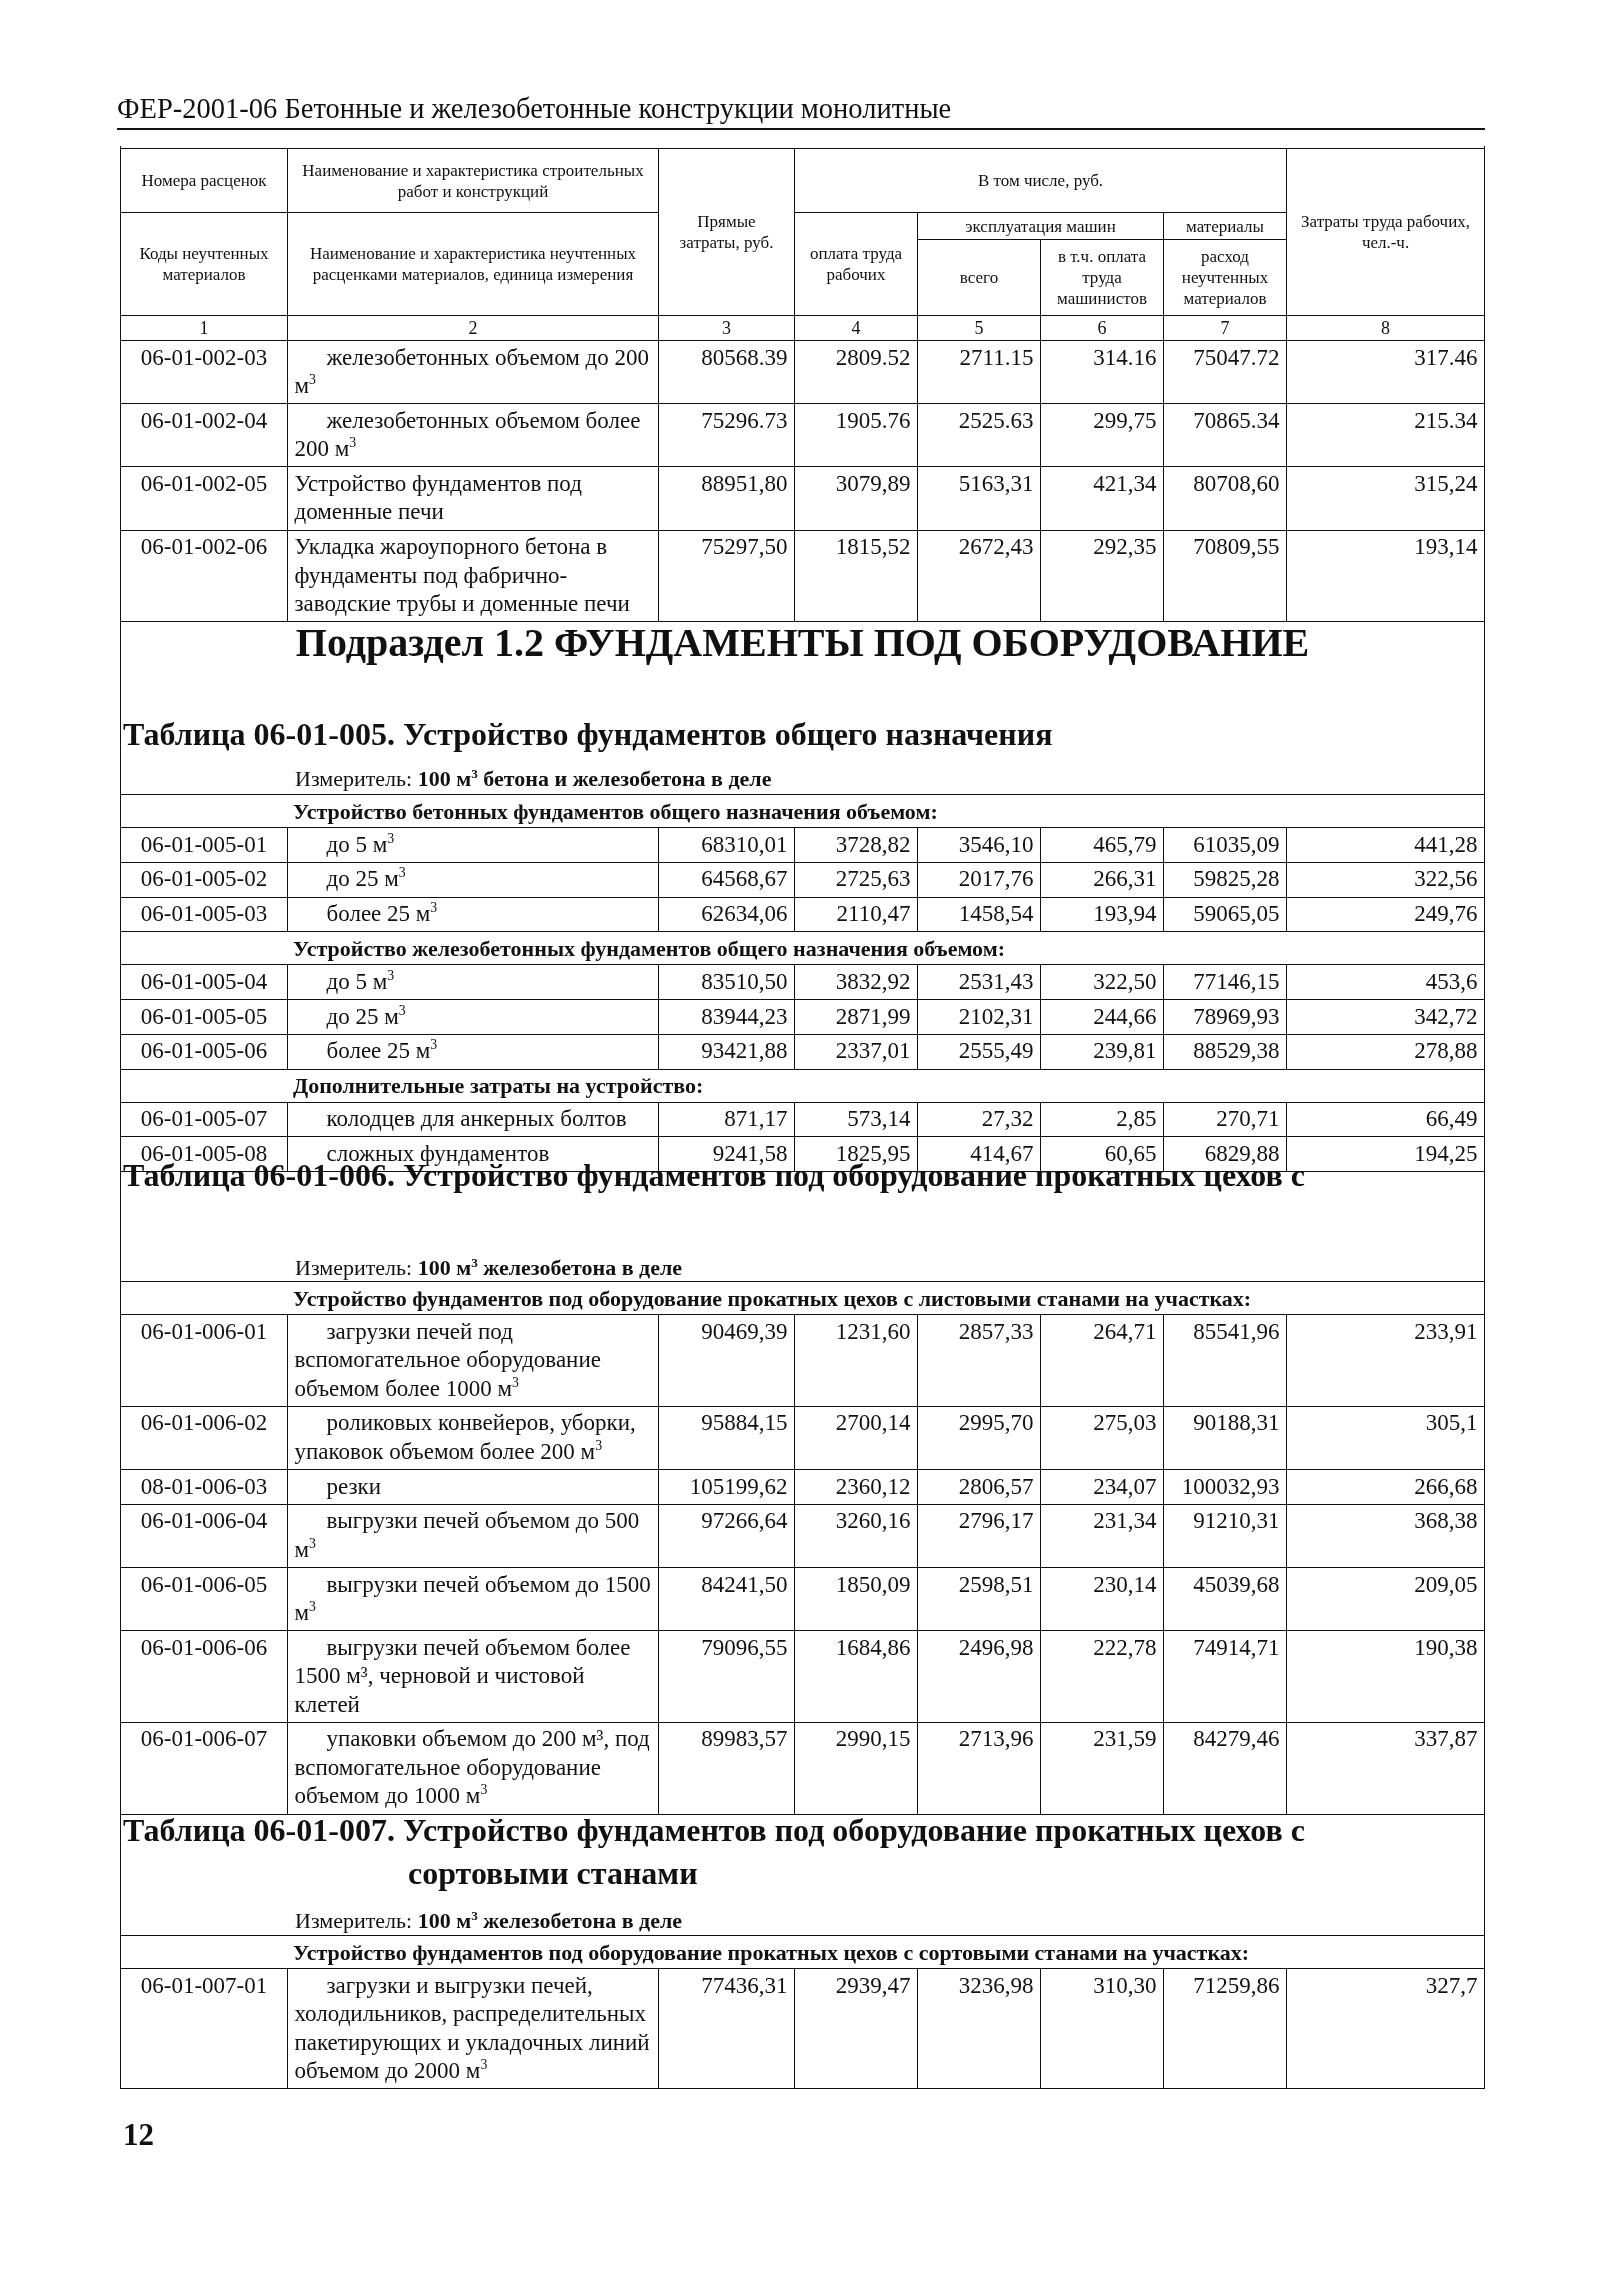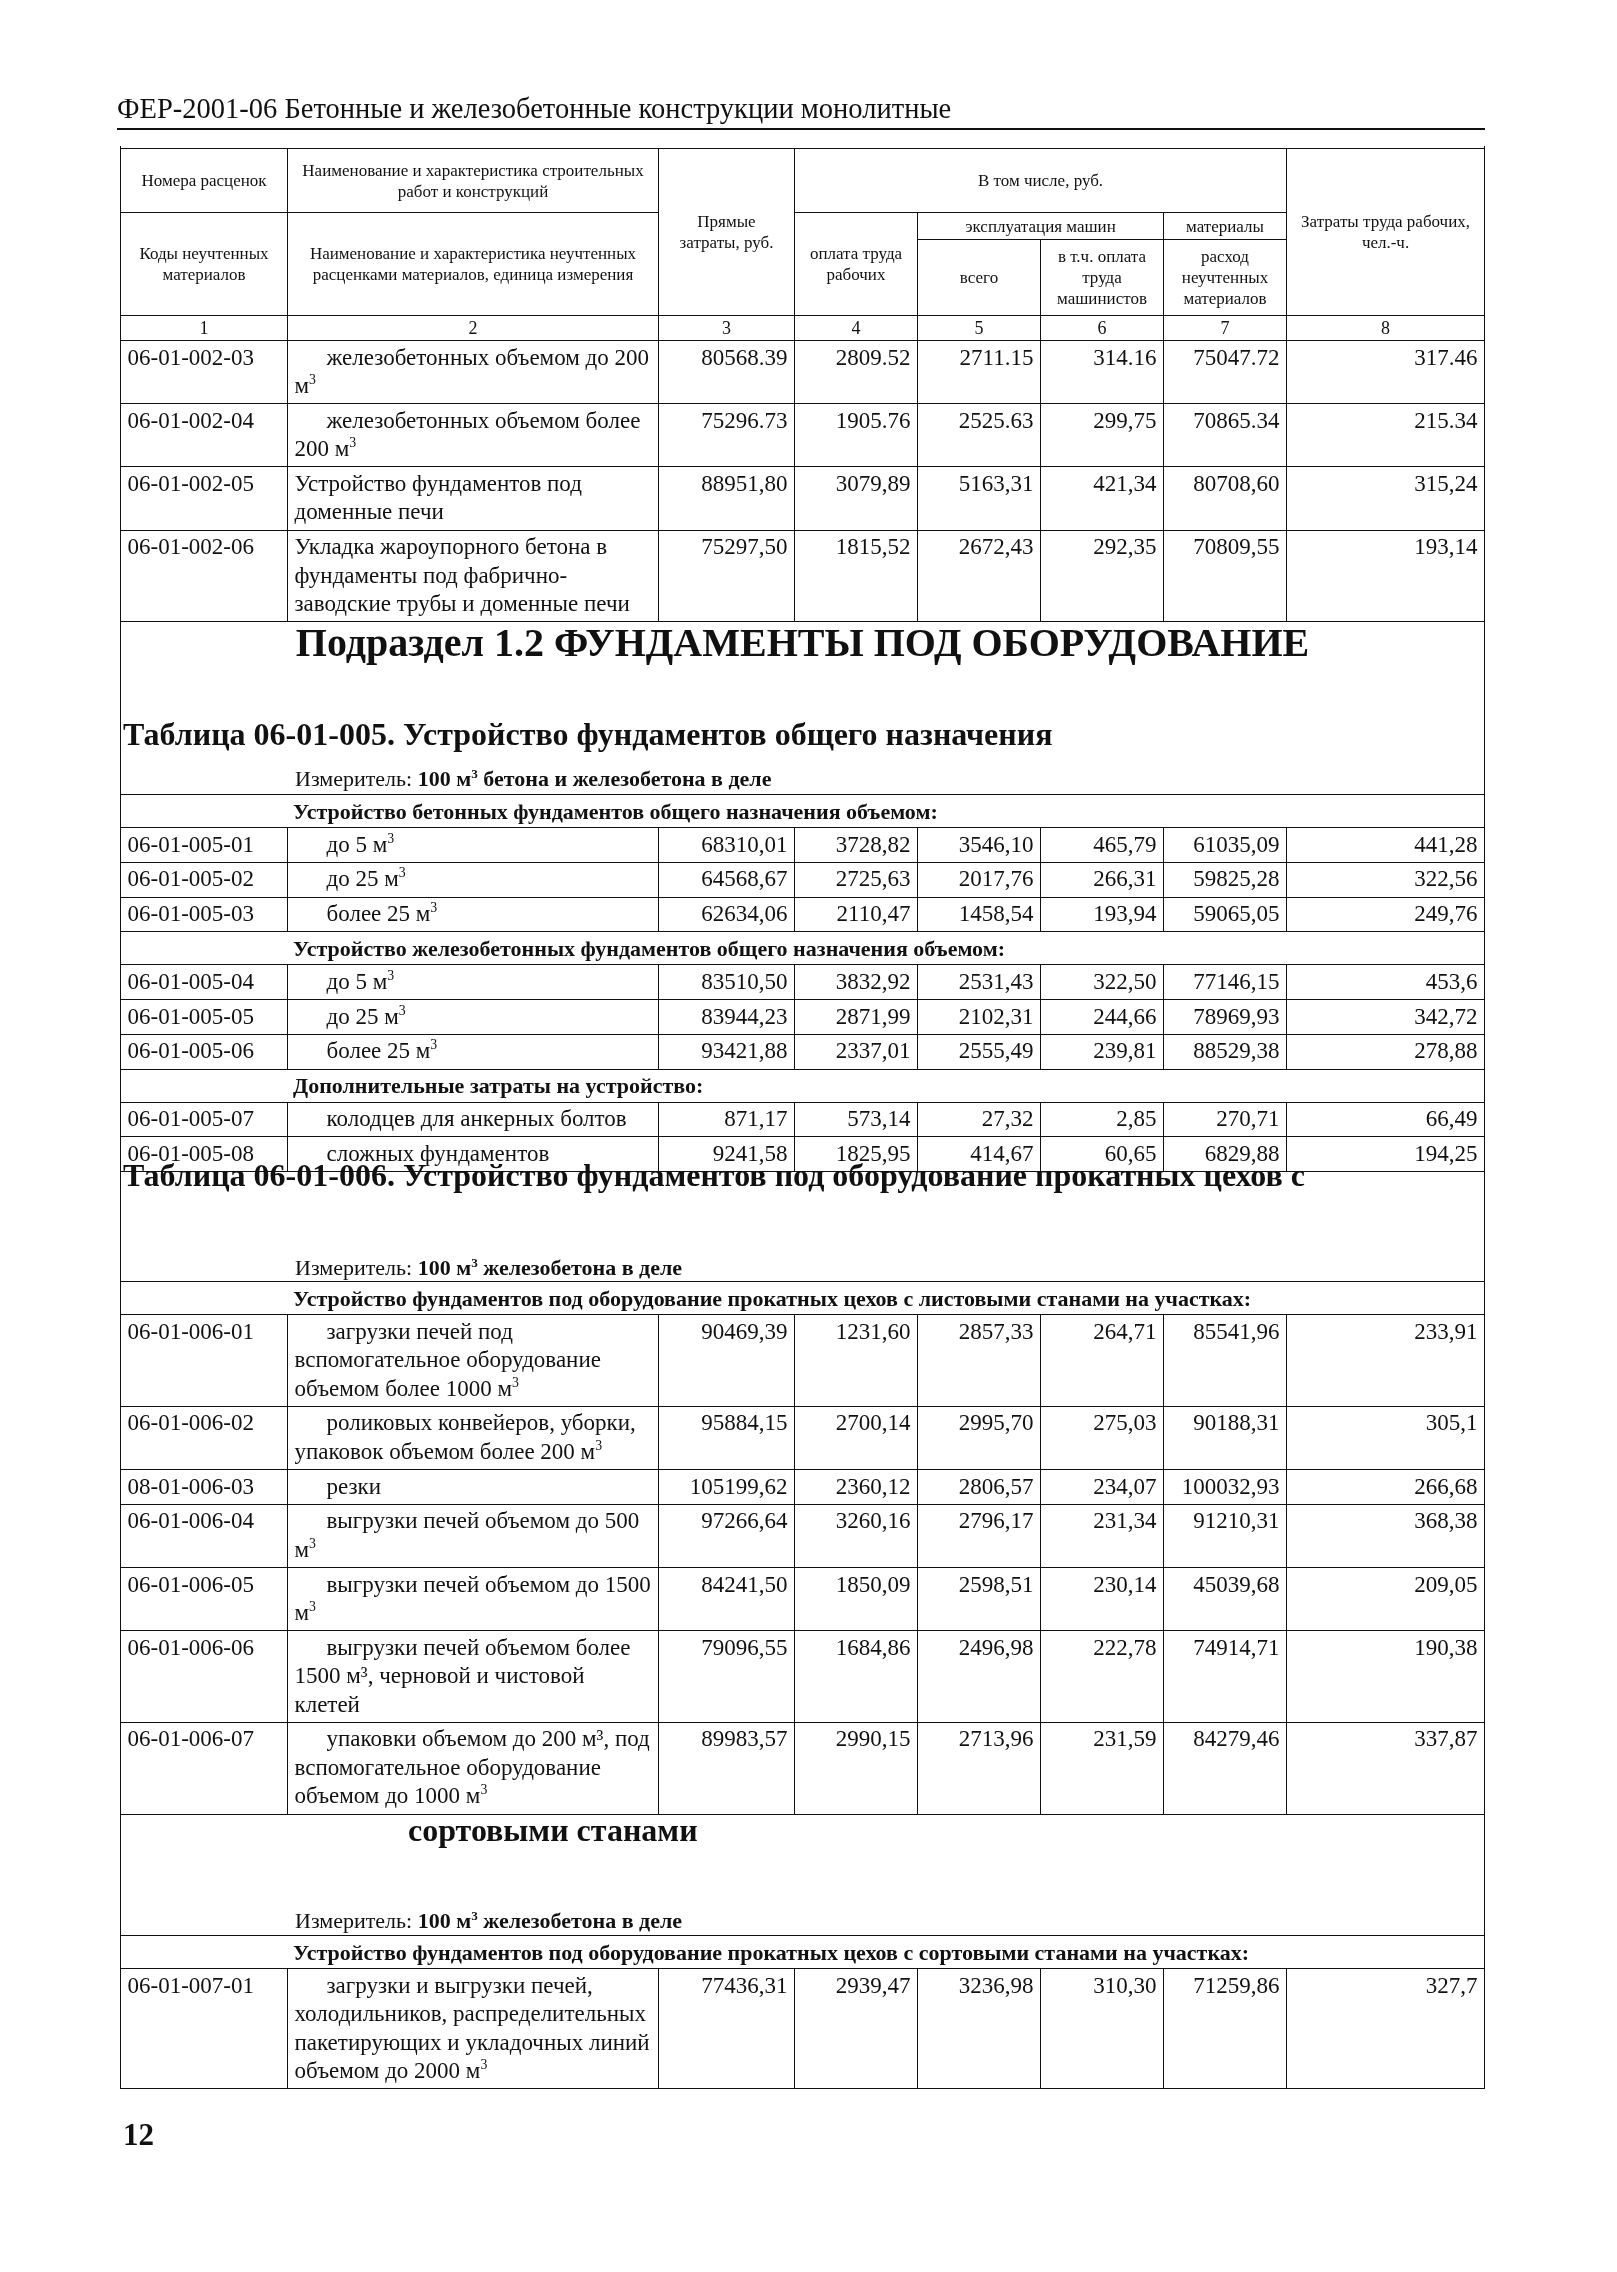--- a/index.html
+++ b/index.html
@@ -10,21 +10,21 @@
   .frame { position: absolute; left: 120px; top: 146px; width: 1365px; height: 1841px;
            border-left: 1.9px solid #111; border-right: 1.9px solid #111; box-sizing: border-box; }
   table { border-collapse: collapse; width: 1365px; table-layout: fixed; position: absolute; left: 120px; }
   td, th { border: 1.9px solid #111; padding: 2.6px 6.5px; vertical-align: top; font-weight: normal; }
   col.c1 { width: 167px; } col.c2 { width: 371px; } col.c3 { width: 136px; } col.c4 { width: 123px; }
   col.c5 { width: 123px; } col.c6 { width: 123px; } col.c7 { width: 123px; } col.c8 { width: 198px; }
   .hdr th { font-size: 17px; line-height: 21px; text-align: center; vertical-align: middle; }
   .colnum td { font-size: 18px; text-align: center; padding: 1.3px; line-height: 21px; }
   .row td { font-size: 23px; line-height: 28.5px; }
   .num { text-align: right; }
-  .code { }
+  .code { text-align: center; }
   .group td { font-weight: bold; font-size: 22px; line-height: 27px; padding-left: 172px; border-left: 1.9px solid #111; border-right: 1.9px solid #111; }
   .subsection { position: absolute; left: 120px; width: 1365px; text-align: center;
                 font-weight: bold; font-size: 40px; top: 619px; }
   .tbl-title { position: absolute; left: 123px; width: 1355px; font-weight: bold; font-size: 32px; line-height: 43px; }
   .tbl-title .l2 { display: block; padding-left: 285px; }
   .meas { position: absolute; left: 295px; font-size: 22px; }
   .meas b { font-weight: bold; }
   sup { font-size: 60%; line-height: 0; }
   .page-num { position: absolute; left: 123px; top: 2117px; font-size: 31px; font-weight: bold; }
 </style>
@@ -325,20 +325,21 @@
         <td class="num">2990,15</td>
         <td class="num">2713,96</td>
         <td class="num">231,59</td>
         <td class="num">84279,46</td>
         <td class="num">337,87</td>
       </tr>
     </tbody>
 </table>
 
 <div class="tbl-title" style="top:1809px;">
+  <span>Таблица 06-01-007. Устройство фундаментов под оборудование прокатных цехов с</span>
   <span class="l2">сортовыми станами</span>
 </div>
 <div class="meas" style="top:1908px;">
   <span>Измеритель:</span>
   <b><span>100 м</span><sup>3</sup><span> железобетона в деле</span></b>
 </div>
 <table id="t007" style="top:1935px;">
   <colgroup>
       <col class="c1">
       <col class="c2">

